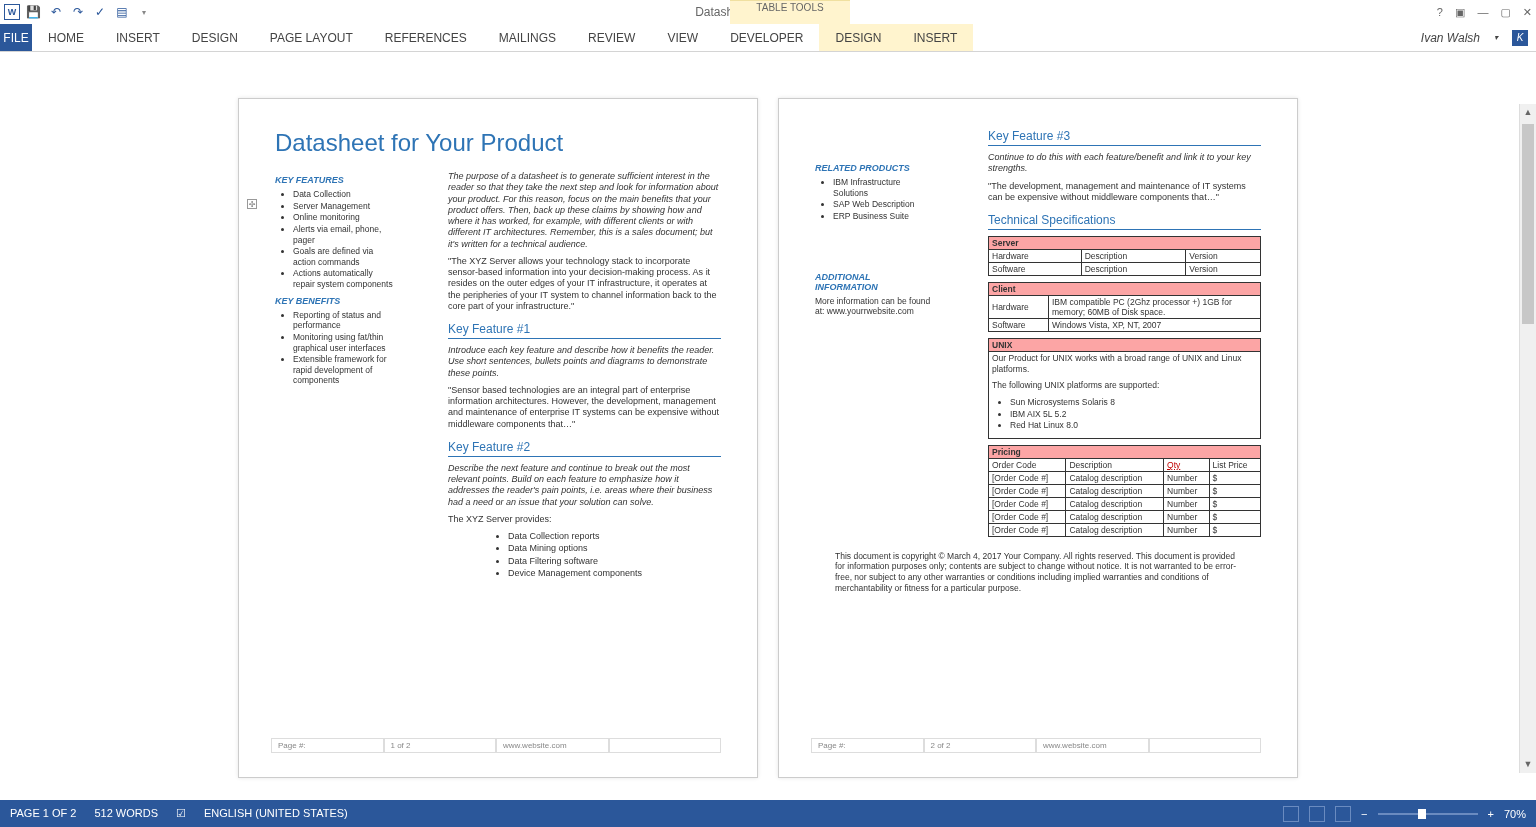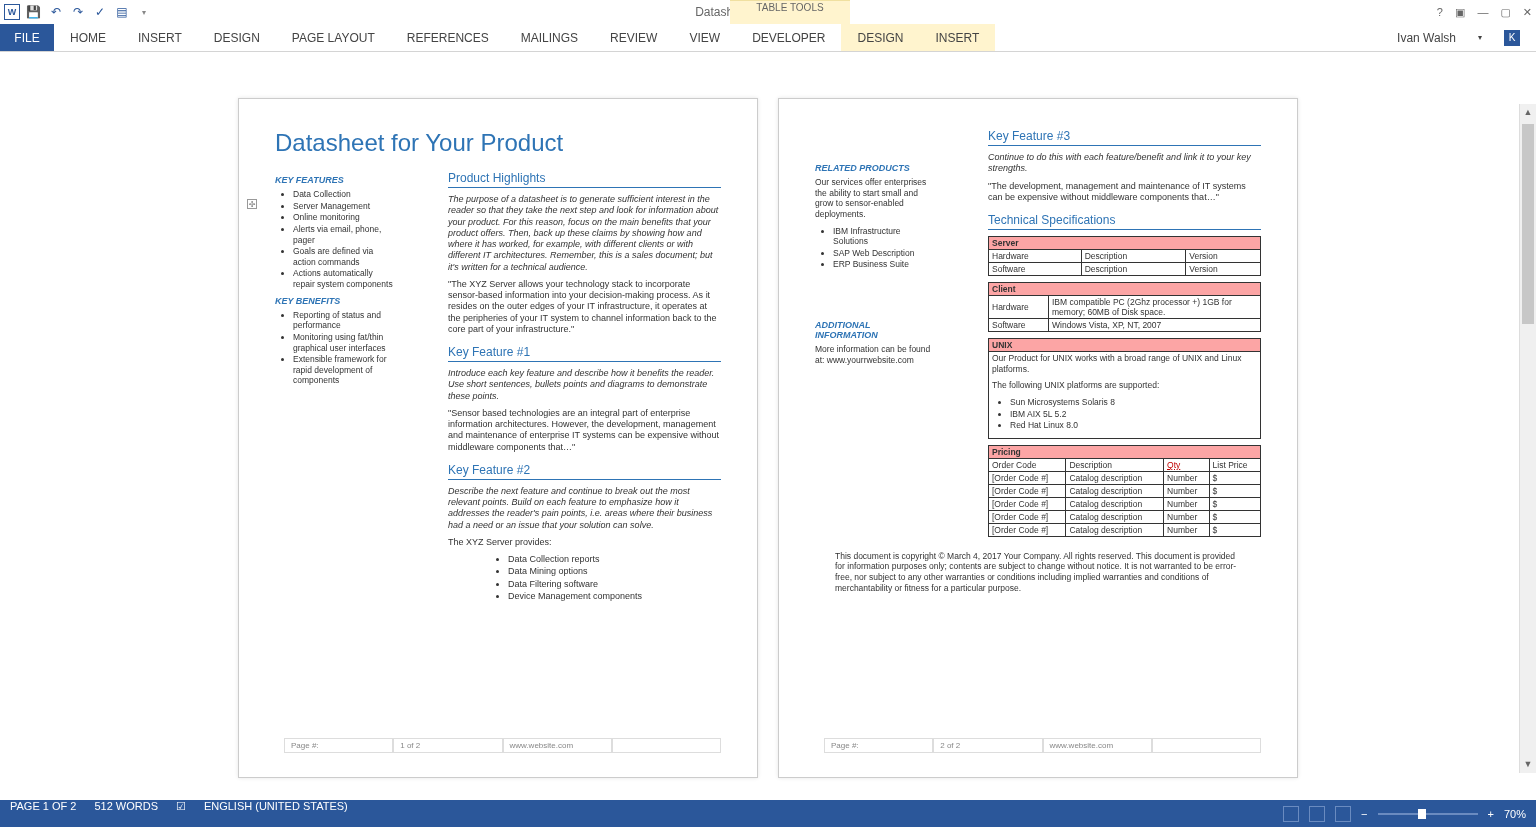--- a/index.html
+++ b/index.html
@@ -8,24 +8,24 @@
 
 .titlebar { height: 24px; background: #fff; display: flex; align-items: center; position: relative; }
 .qat { display: flex; align-items: center; gap: 6px; padding-left: 4px; }
 .qat-icon { width: 16px; height: 16px; display: flex; align-items: center; justify-content: center; color: #2b579a; font-size: 12px; }
 .title-center { position: absolute; left: 0; right: 0; text-align: center; color: #666; font-size: 12px; pointer-events: none; }
 .win-controls { position: absolute; right: 4px; display: flex; gap: 12px; color: #666; }
 .table-tools { position: absolute; left: 730px; top: 0; width: 120px; background: #fff4ce; border-top: 1px solid #f0e0a0; text-align: center; color: #666; font-size: 10px; height: 24px; line-height: 11px; padding-top: 1px; }
 
 
 .ribbon { height: 28px; background: #fff; border-bottom: 1px solid #d4d4d4; display: flex; align-items: stretch; }
-.file-tab { background: #2b579a; color: #fff; width: 54px; display: flex; align-items: center; justify-content: center; font-size: 12px; }
+.file-tab { background: #2b579a; color: #fff; width: 32px; display: flex; align-items: center; justify-content: center; font-size: 12px; }
 .tab { padding: 0 16px; display: flex; align-items: center; color: #444; font-size: 12px; cursor: pointer; }
 .tab-group-design { background: #fff4ce; }
-.user-area { margin-left: auto; display: flex; align-items: center; gap: 22px; padding-right: 16px; color: #444; font-size: 12px; }
+.user-area { margin-left: auto; display: flex; align-items: center; gap: 14px; padding-right: 8px; color: #444; font-size: 12px; font-style: italic; }
 .user-badge { width: 16px; height: 16px; background: #2b579a; color: #fff; font-size: 10px; display: flex; align-items: center; justify-content: center; }
 
 
 .canvas { background: #fff; height: 748px; overflow: hidden; position: relative; display: flex; gap: 20px; justify-content: center; padding-top: 46px; }
 .page { width: 520px; height: 680px; border: 1px solid #ccc; box-shadow: 0 0 4px rgba(0,0,0,0.1); background: #fff; padding: 30px 36px 20px 36px; position: relative; font-size: 9px; color: #333; }
 .anchor-mark { position: absolute; left: 8px; top: 100px; border: 1px solid #999; width: 10px; height: 10px; font-size: 8px; text-align: center; line-height: 9px; color: #666; }
 
 
 .doc-title { color: #2e74b5; font-size: 24px; font-weight: 400; margin-bottom: 14px; }
 .two-col { display: flex; gap: 18px; }
@@ -37,25 +37,25 @@
 .para.i { font-style: italic; }
 ul.doc { padding-left: 18px; margin-bottom: 6px; }
 ul.doc li { margin-bottom: 1px; line-height: 1.25; }
 
 
 table.spec { width: 100%; border-collapse: collapse; font-size: 8.5px; margin-bottom: 6px; }
 table.spec th, table.spec td { border: 1px solid #333; padding: 1px 3px; text-align: left; }
 table.spec .hdr { background: #fca5a5; font-weight: 700; }
 
 
-.page-footer { position: absolute; bottom: 24px; left: 45px; right: 36px; display: flex; font-size: 8px; color: #888; }
+.page-footer { position: absolute; bottom: 24px; left: 32px; right: 36px; display: flex; font-size: 8px; color: #888; }
 .foot-cell { border: 1px solid #ddd; padding: 2px 6px; flex: 1; }
 
 
-.statusbar { position: absolute; bottom: 0; left: 0; right: 0; height: 27px; background: #2b579a; color: #fff; display: flex; font-size: 11px; padding: 0 10px; }
+.statusbar { position: absolute; bottom: 0; left: 0; right: 0; height: 27px; background: #2b579a; color: #fff; display: flex; align-items: center; font-size: 11px; padding: 0 10px; }
 .statusbar .left { display: flex; gap: 18px; }
 .statusbar .right { margin-left: auto; display: flex; align-items: center; gap: 10px; }
 .zoom-slider { width: 100px; height: 2px; background: #6a8bc0; position: relative; }
 .zoom-slider::after { content: ""; position: absolute; left: 40%; top: -4px; width: 8px; height: 10px; background: #fff; }
 .vmode { width: 16px; height: 16px; border: 1px solid #6a8bc0; }
 
 
 .vscroll { position: absolute; right: 0; top: 52px; width: 17px; bottom: 27px; background: #f0f0f0; border-left: 1px solid #ddd; }
 .vscroll .thumb { position: absolute; top: 20px; left: 2px; right: 2px; height: 200px; background: #c7c7c7; }
 .vscroll .arr { position: absolute; left: 0; right: 0; height: 17px; text-align: center; color: #666; font-size: 9px; line-height: 17px; }
@@ -121,21 +121,20 @@
             <li>Actions automatically repair system components</li>
         </ul>
         <div class="section-hdr">KEY BENEFITS</div>
         <ul class="doc">
           <li>Reporting of status and performance</li>
             <li>Monitoring using fat/thin graphical user interfaces</li>
             <li>Extensible framework for rapid development of components</li>
         </ul>
       </div>
       <div class="main-col">
-        <div class="blue-h" style="margin-top:0">Product Highlights</div>
         <div class="para i">The purpose of a datasheet is to generate sufficient interest in the reader so that they take the next step and look for information about your product. For this reason, focus on the main benefits that your product offers. Then, back up these claims by showing how and where it has worked, for example, with different clients or with different IT architectures. Remember, this is a sales document; but it's written for a technical audience.</div>
         <div class="para">"The XYZ Server allows your technology stack to incorporate sensor-based information into your decision-making process. As it resides on the outer edges of your IT infrastructure, it operates at the peripheries of your IT system to channel information back to the core part of your infrastructure."</div>
         <div class="blue-h">Key Feature #1</div>
         <div class="para i">Introduce each key feature and describe how it benefits the reader. Use short sentences, bullets points and diagrams to demonstrate these points.</div>
         <div class="para">"Sensor based technologies are an integral part of enterprise information architectures. However, the development, management and maintenance of enterprise IT systems can be expensive without middleware components that…"</div>
         <div class="blue-h">Key Feature #2</div>
         <div class="para i">Describe the next feature and continue to break out the most relevant points. Build on each feature to emphasize how it addresses the reader's pain points, i.e. areas where their business had a need or an issue that your solution can solve.</div>
         <div class="para">The XYZ Server provides:</div>
         <ul class="doc" style="padding-left:60px">
           <li>Data Collection reports</li>
@@ -150,21 +149,20 @@
       <div class="foot-cell">1 of 2</div>
       <div class="foot-cell">www.website.com</div>
       <div class="foot-cell"></div>
     </div>
   </div>
 
   <div class="page">
     <div class="two-col">
       <div class="sidebar" style="padding-top:30px">
         <div class="section-hdr">RELATED PRODUCTS</div>
-        <div class="para">Our services offer enterprises the ability to start small and grow to sensor-enabled deployments.</div>
         <ul class="doc">
           <li>IBM Infrastructure Solutions</li>
             <li>SAP Web Description</li>
             <li>ERP Business Suite</li>
         </ul>
         <div style="height:40px"></div>
         <div class="section-hdr">ADDITIONAL INFORMATION</div>
         <div class="para">More information can be found at: www.yourrwebsite.com</div>
       </div>
       <div class="main-col">

